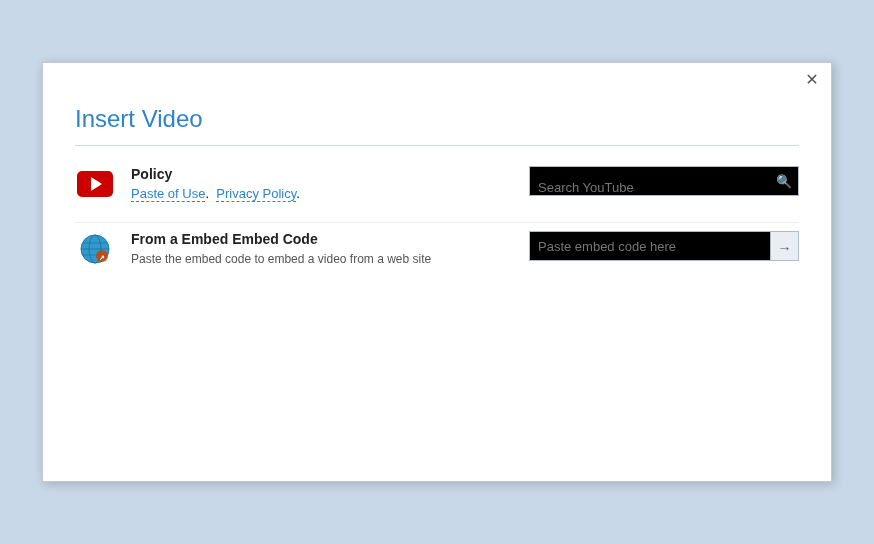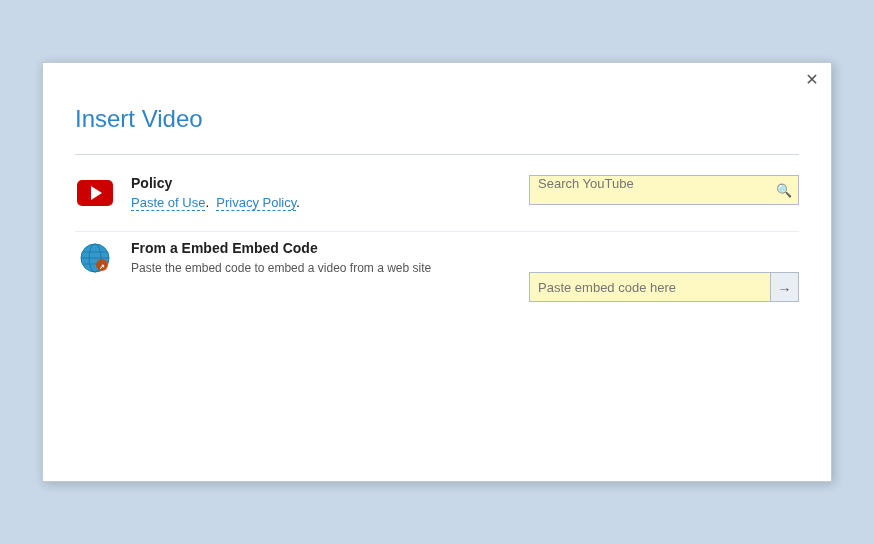--- a/index.html
+++ b/index.html
@@ -44,21 +44,21 @@
     }
 
     .dialog-content {
       padding: 16px 32px 32px 32px;
     }
 
     .dialog-title {
       font-size: 24px;
       font-weight: 300;
       color: #2e84c8;
-      margin-bottom: 21px;
+      margin-bottom: 12px;
     }
 
     .divider {
       border: none;
       border-top: 1px solid #d0d8e0;
       margin-bottom: 20px;
     }
 
     .section {
       display: flex;
@@ -136,25 +136,25 @@
     .section-input-area {
       display: flex;
       align-items: center;
       margin-left: 24px;
       flex-shrink: 0;
       width: 270px;
     }
 
     .search-input-wrapper {
       display: flex;
-      align-items: flex-start;
+      align-items: flex-end;
       border: 1px solid #b0bcc8;
       width: 270px;
       height: 30px;
-      background: #fef9c3;
+      background: #000000;
     }
 
     .search-input {
       border: none;
       outline: none;
       flex: 1;
       padding: 0 8px;
       font-size: 13px;
       color: #888;
       background: transparent;
@@ -171,22 +171,21 @@
       font-size: 13px;
       flex-shrink: 0;
     }
 
     .embed-input-wrapper {
       display: flex;
       align-items: center;
       border: 1px solid #b0bcc8;
       width: 306px;
       height: 30px;
-      background: #fef9c3;
-      margin-top: 32px;
+      background: #000000;
     }
 
     .embed-input {
       border: none;
       outline: none;
       flex: 1;
       padding: 0 8px;
       font-size: 13px;
       color: #888;
       background: transparent;

